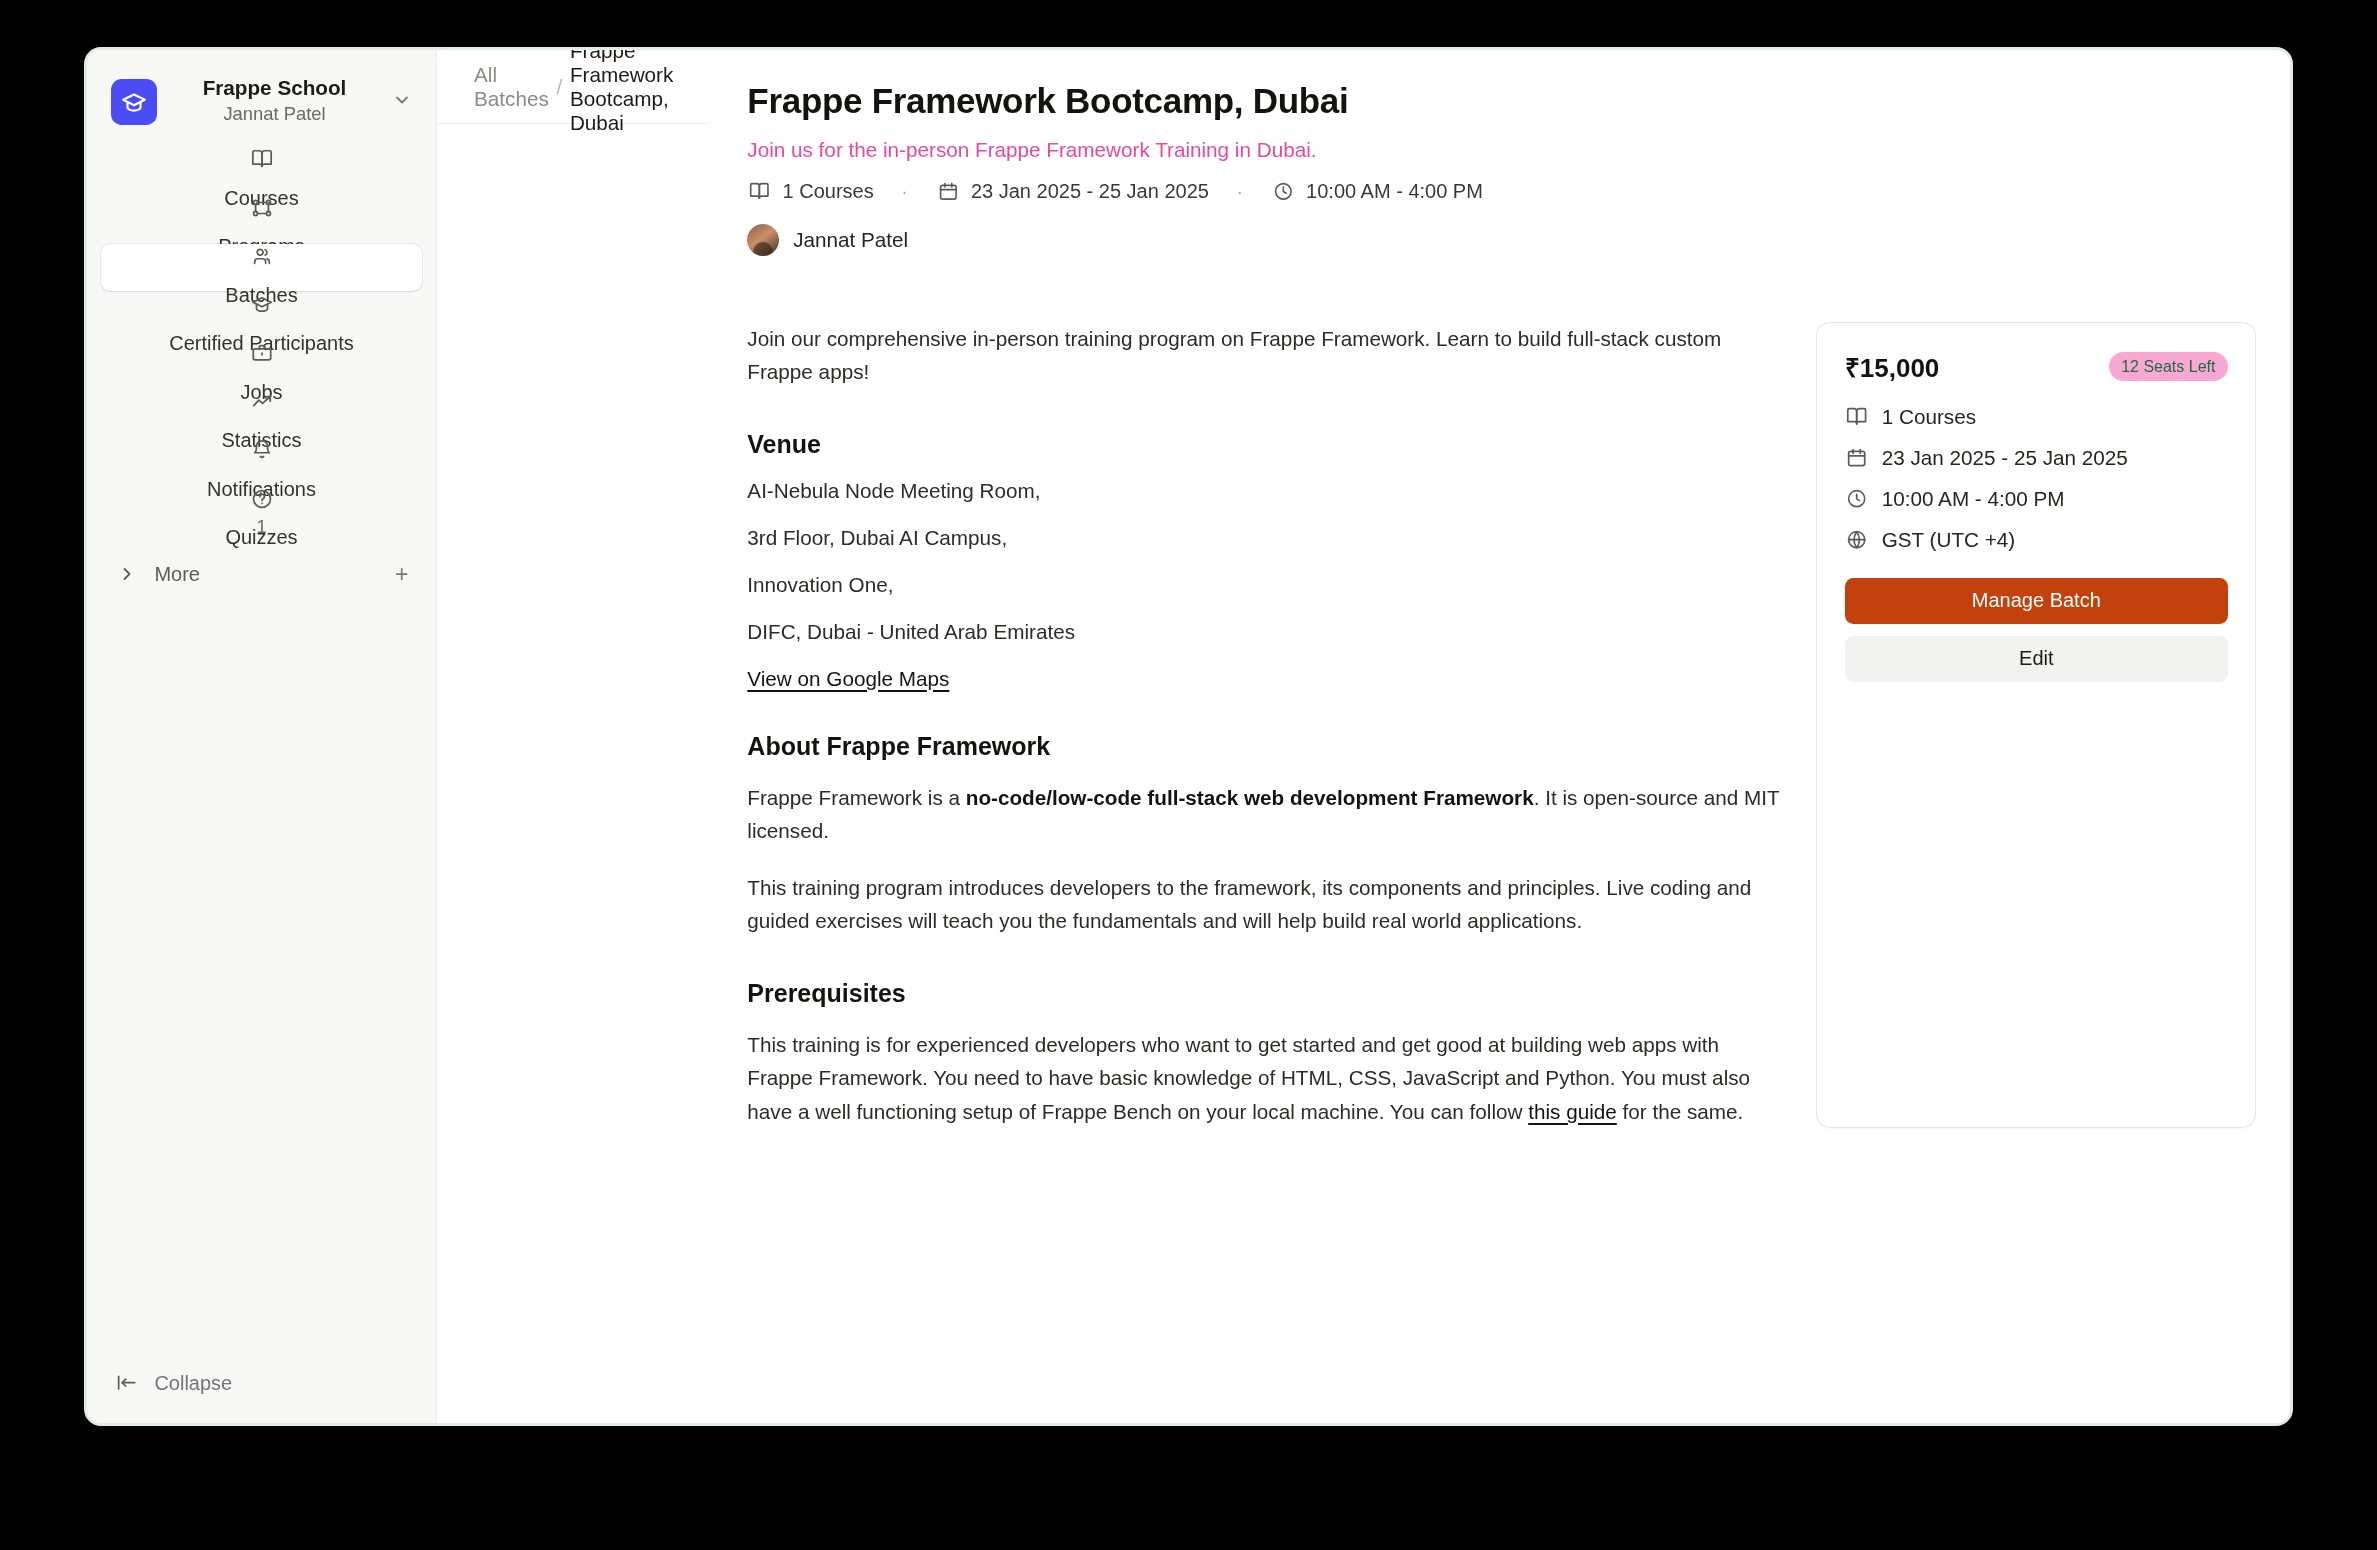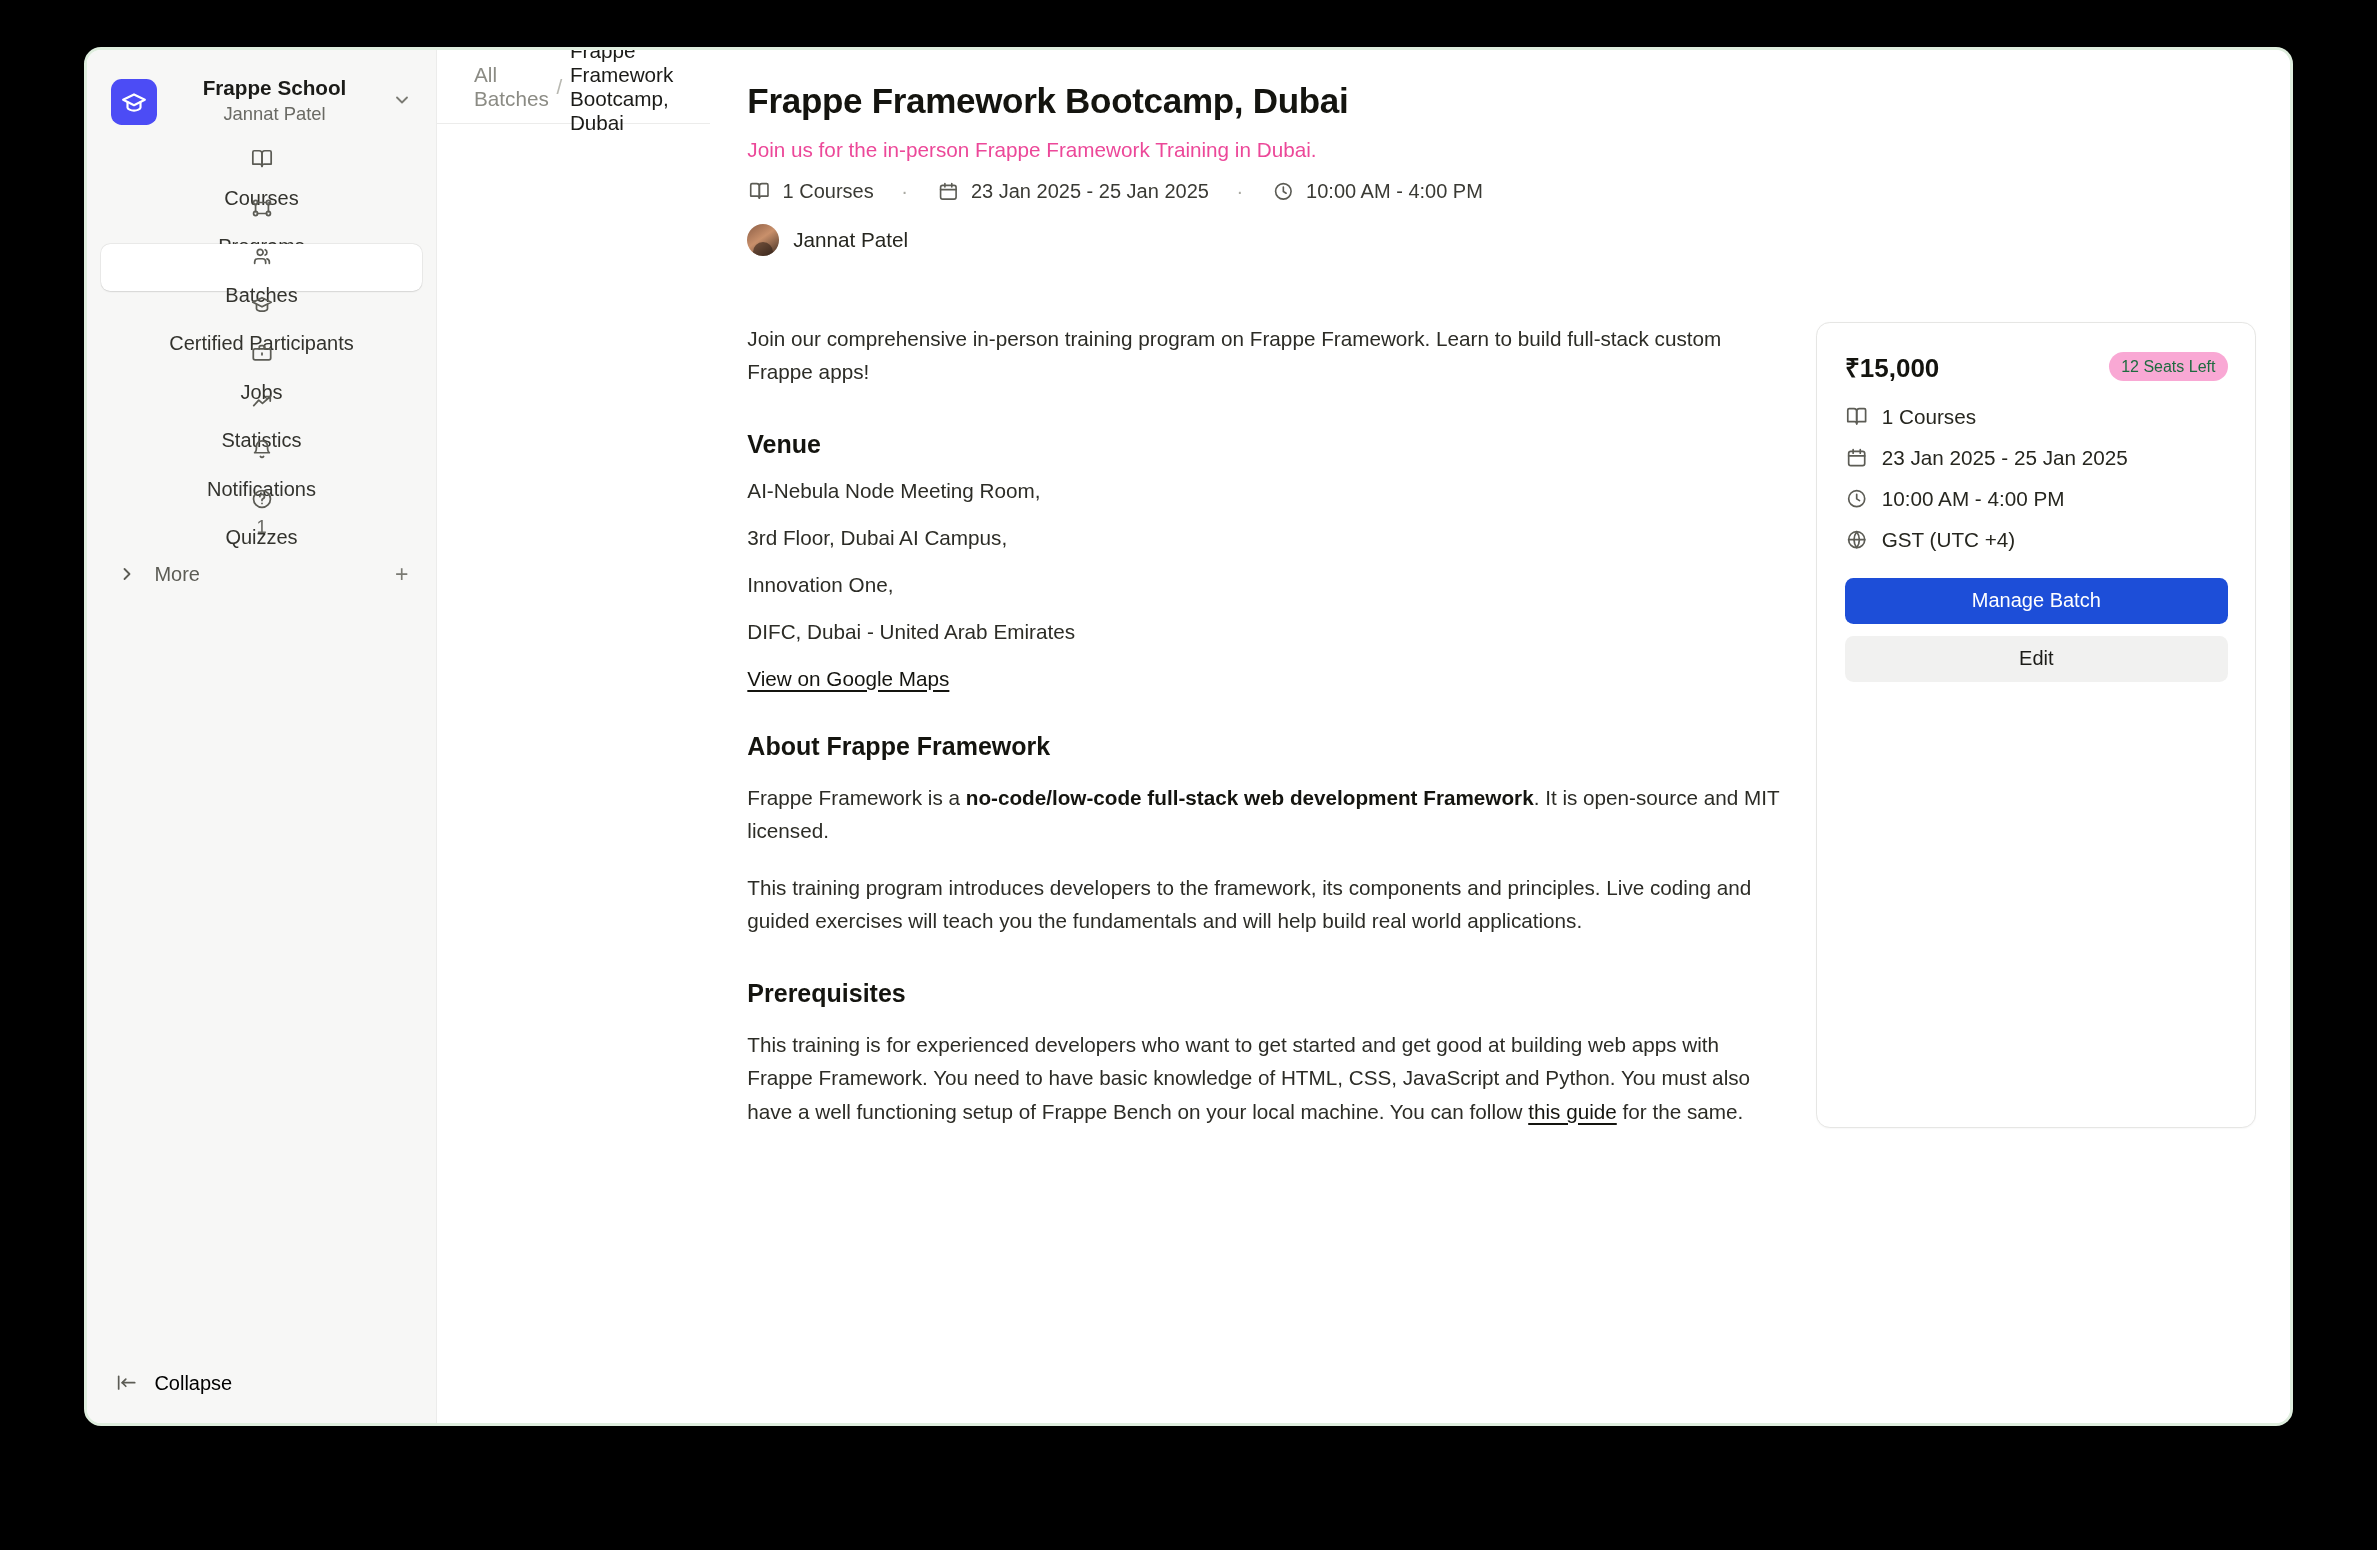--- a/index.html
+++ b/index.html
@@ -83,21 +83,21 @@
     color: #5c5c55; font-size: 20px;
   }
   .more-plus { font-size: 23px; color: #7a7a73; }
 
   .collapse {
     position: absolute;
     left: 13.8px; bottom: 17px;
     display: flex; align-items: center; gap: 15.3px;
     height: 46px; padding: 0 13.8px;
     border-radius: 9.2px; cursor: pointer;
-    color: #000000; font-size: 20px;
+    color: #737373; font-size: 20px;
   }
 
   
   .main { flex: 1; display: flex; min-width: 0; background:#fff;}
   .breadcrumb {
     height: 74px; flex: 0 0 74px;
     border-bottom: 1.5px solid #ececeb;
     display: flex; align-items: center;
     padding: 0 37px;
     gap: 7.7px;
@@ -182,21 +182,21 @@
     font-size: 16px; font-weight: 500;
     border-radius: 765px; padding: 5.4px 12.3px;
     white-space: nowrap;
   }
   .card-list { margin-top: 20px; display: flex; flex-direction: column; gap: 17px; }
   .card-row { display: flex; align-items: center; gap: 13.8px; font-size: 20.7px; color: #26261f; }
   .card-ico { width: 23px; height: 23px; flex: 0 0 23px; color: #5c5c55; display:flex; align-items:center; justify-content:center;}
   .btn-primary {
     margin-top: 26px;
     height: 46px; width: 100%;
-    background: #1d4ed8; color: #ffffff;
+    background: #c2410c; color: #ffffff;
     border: none; border-radius: 8.4px;
     font-size: 20px; font-family: inherit; font-weight: 500;
     cursor: pointer;
   }
   .btn-secondary {
     margin-top: 12.3px;
     height: 46px; width: 100%;
     background: #f1f1f0; color: #1b1b18;
     border: none; border-radius: 8.4px;
     font-size: 20px; font-family: inherit;

